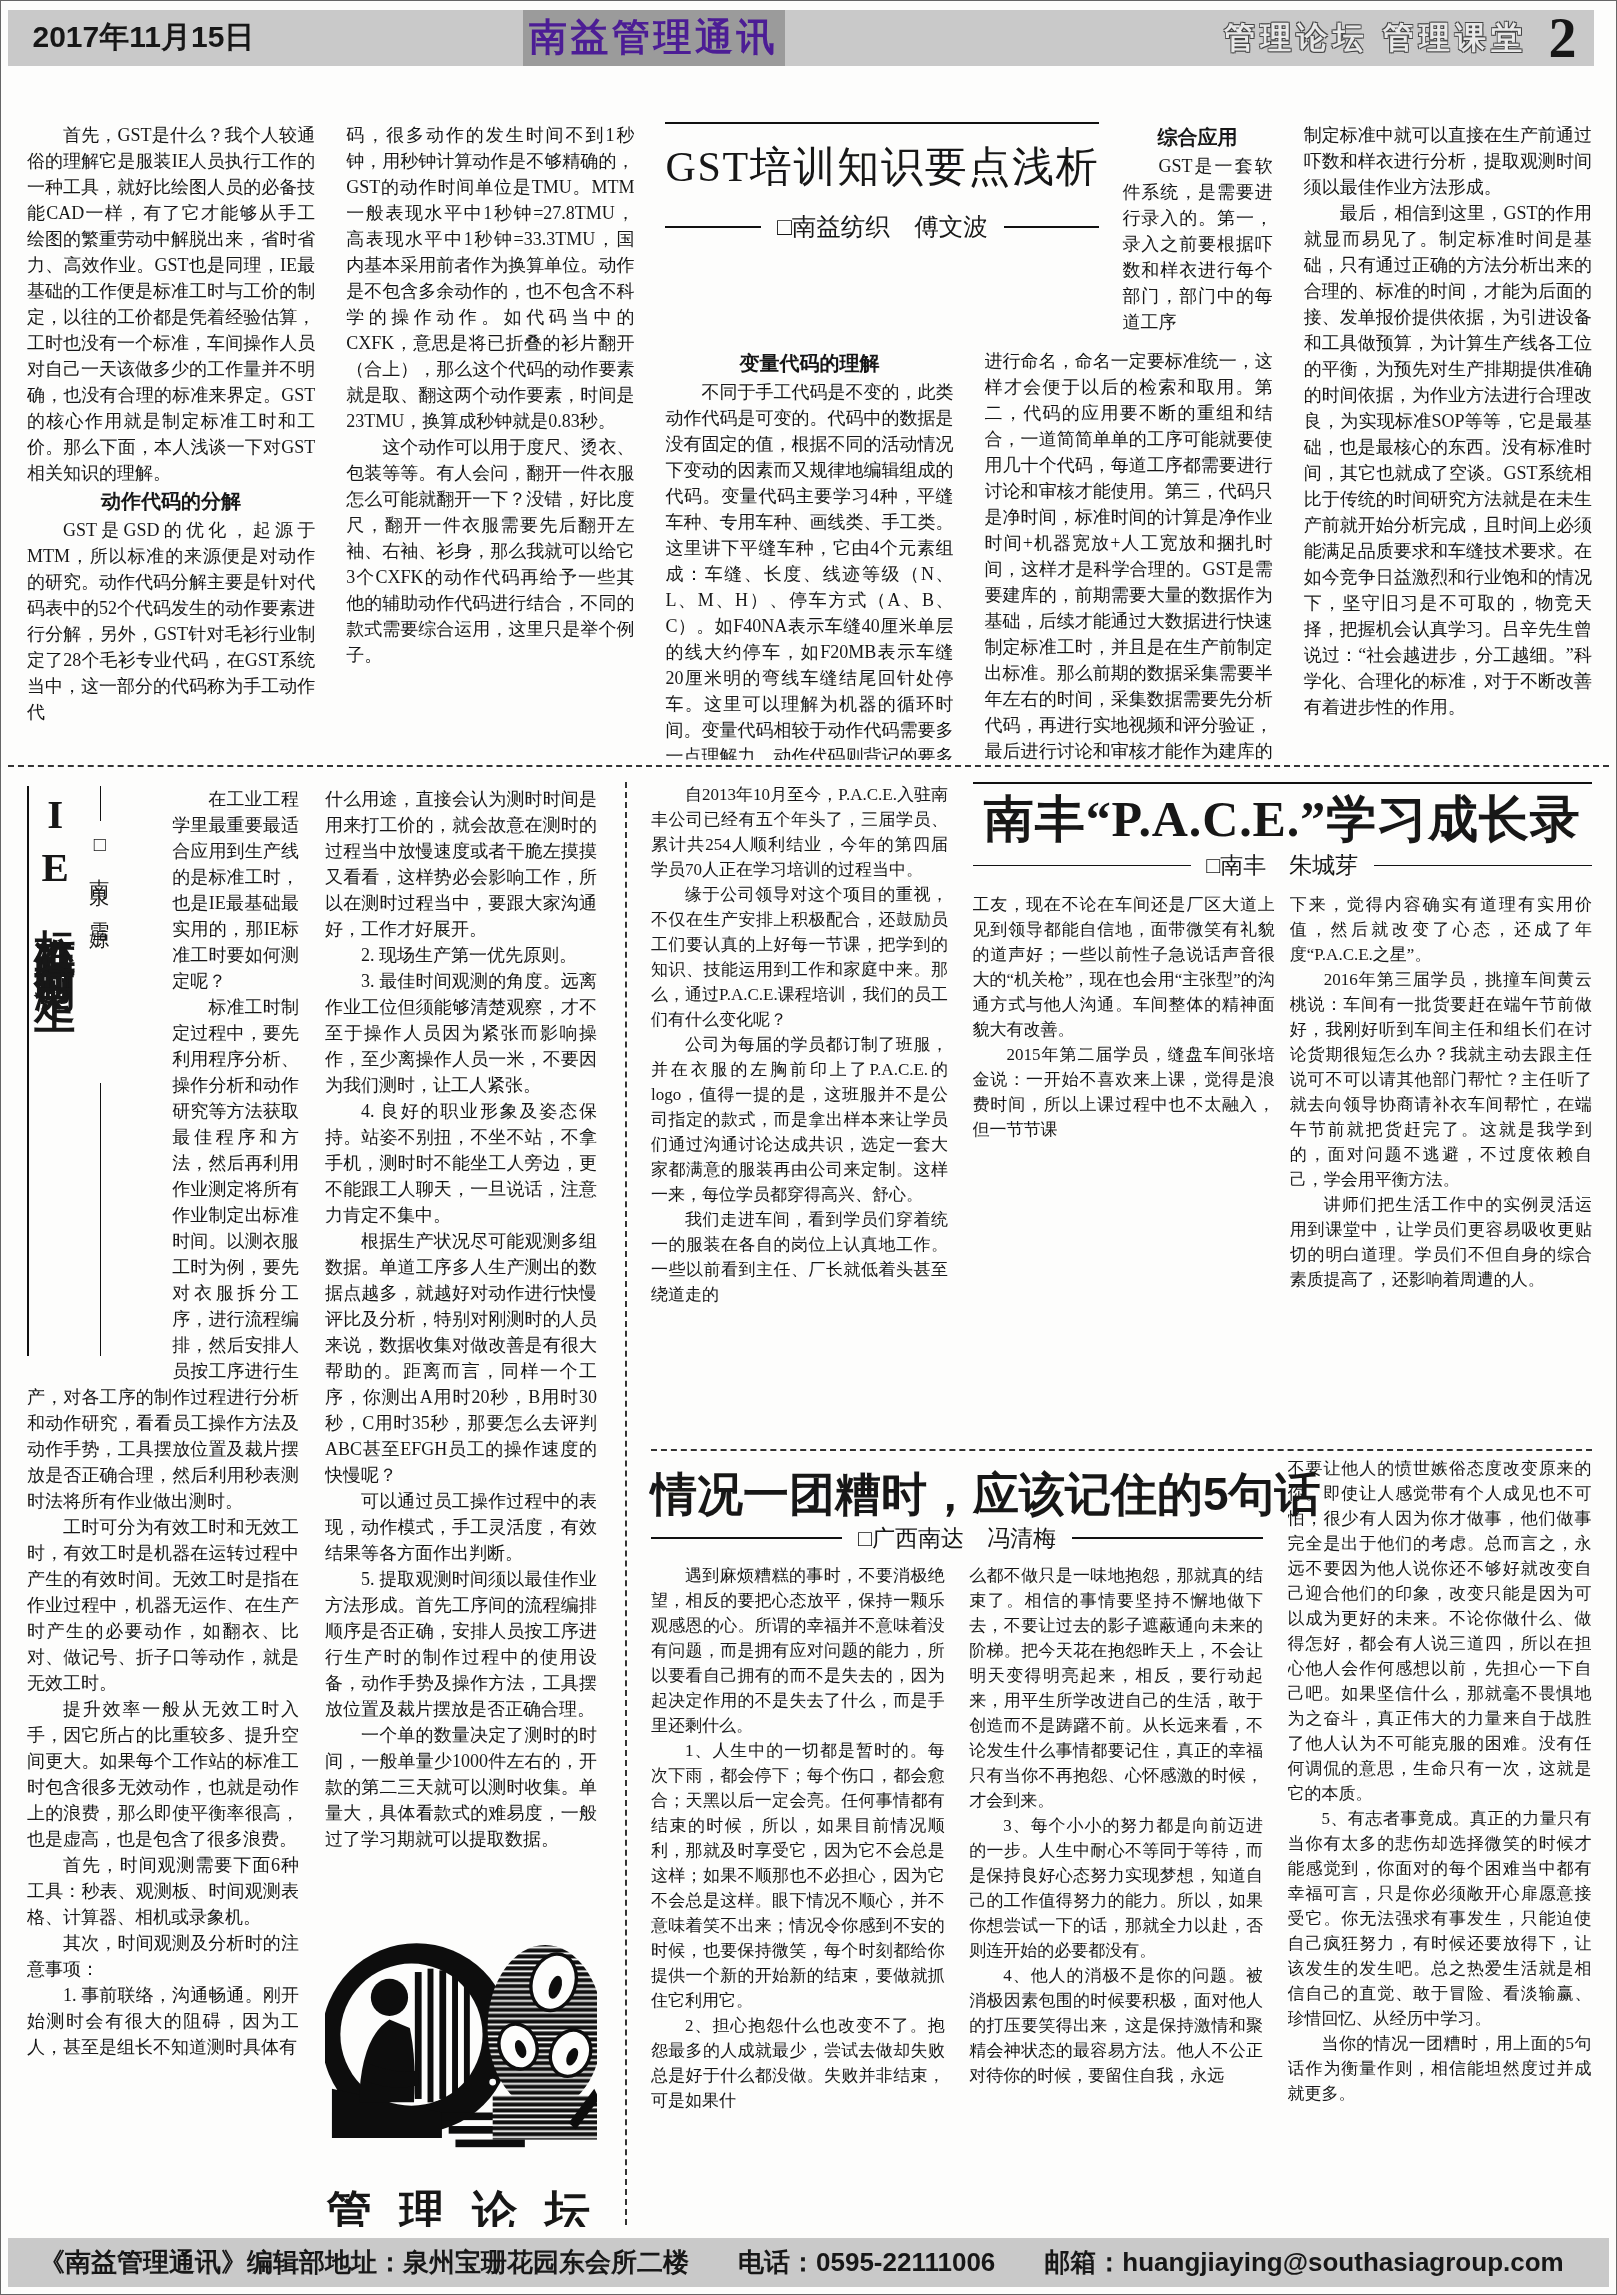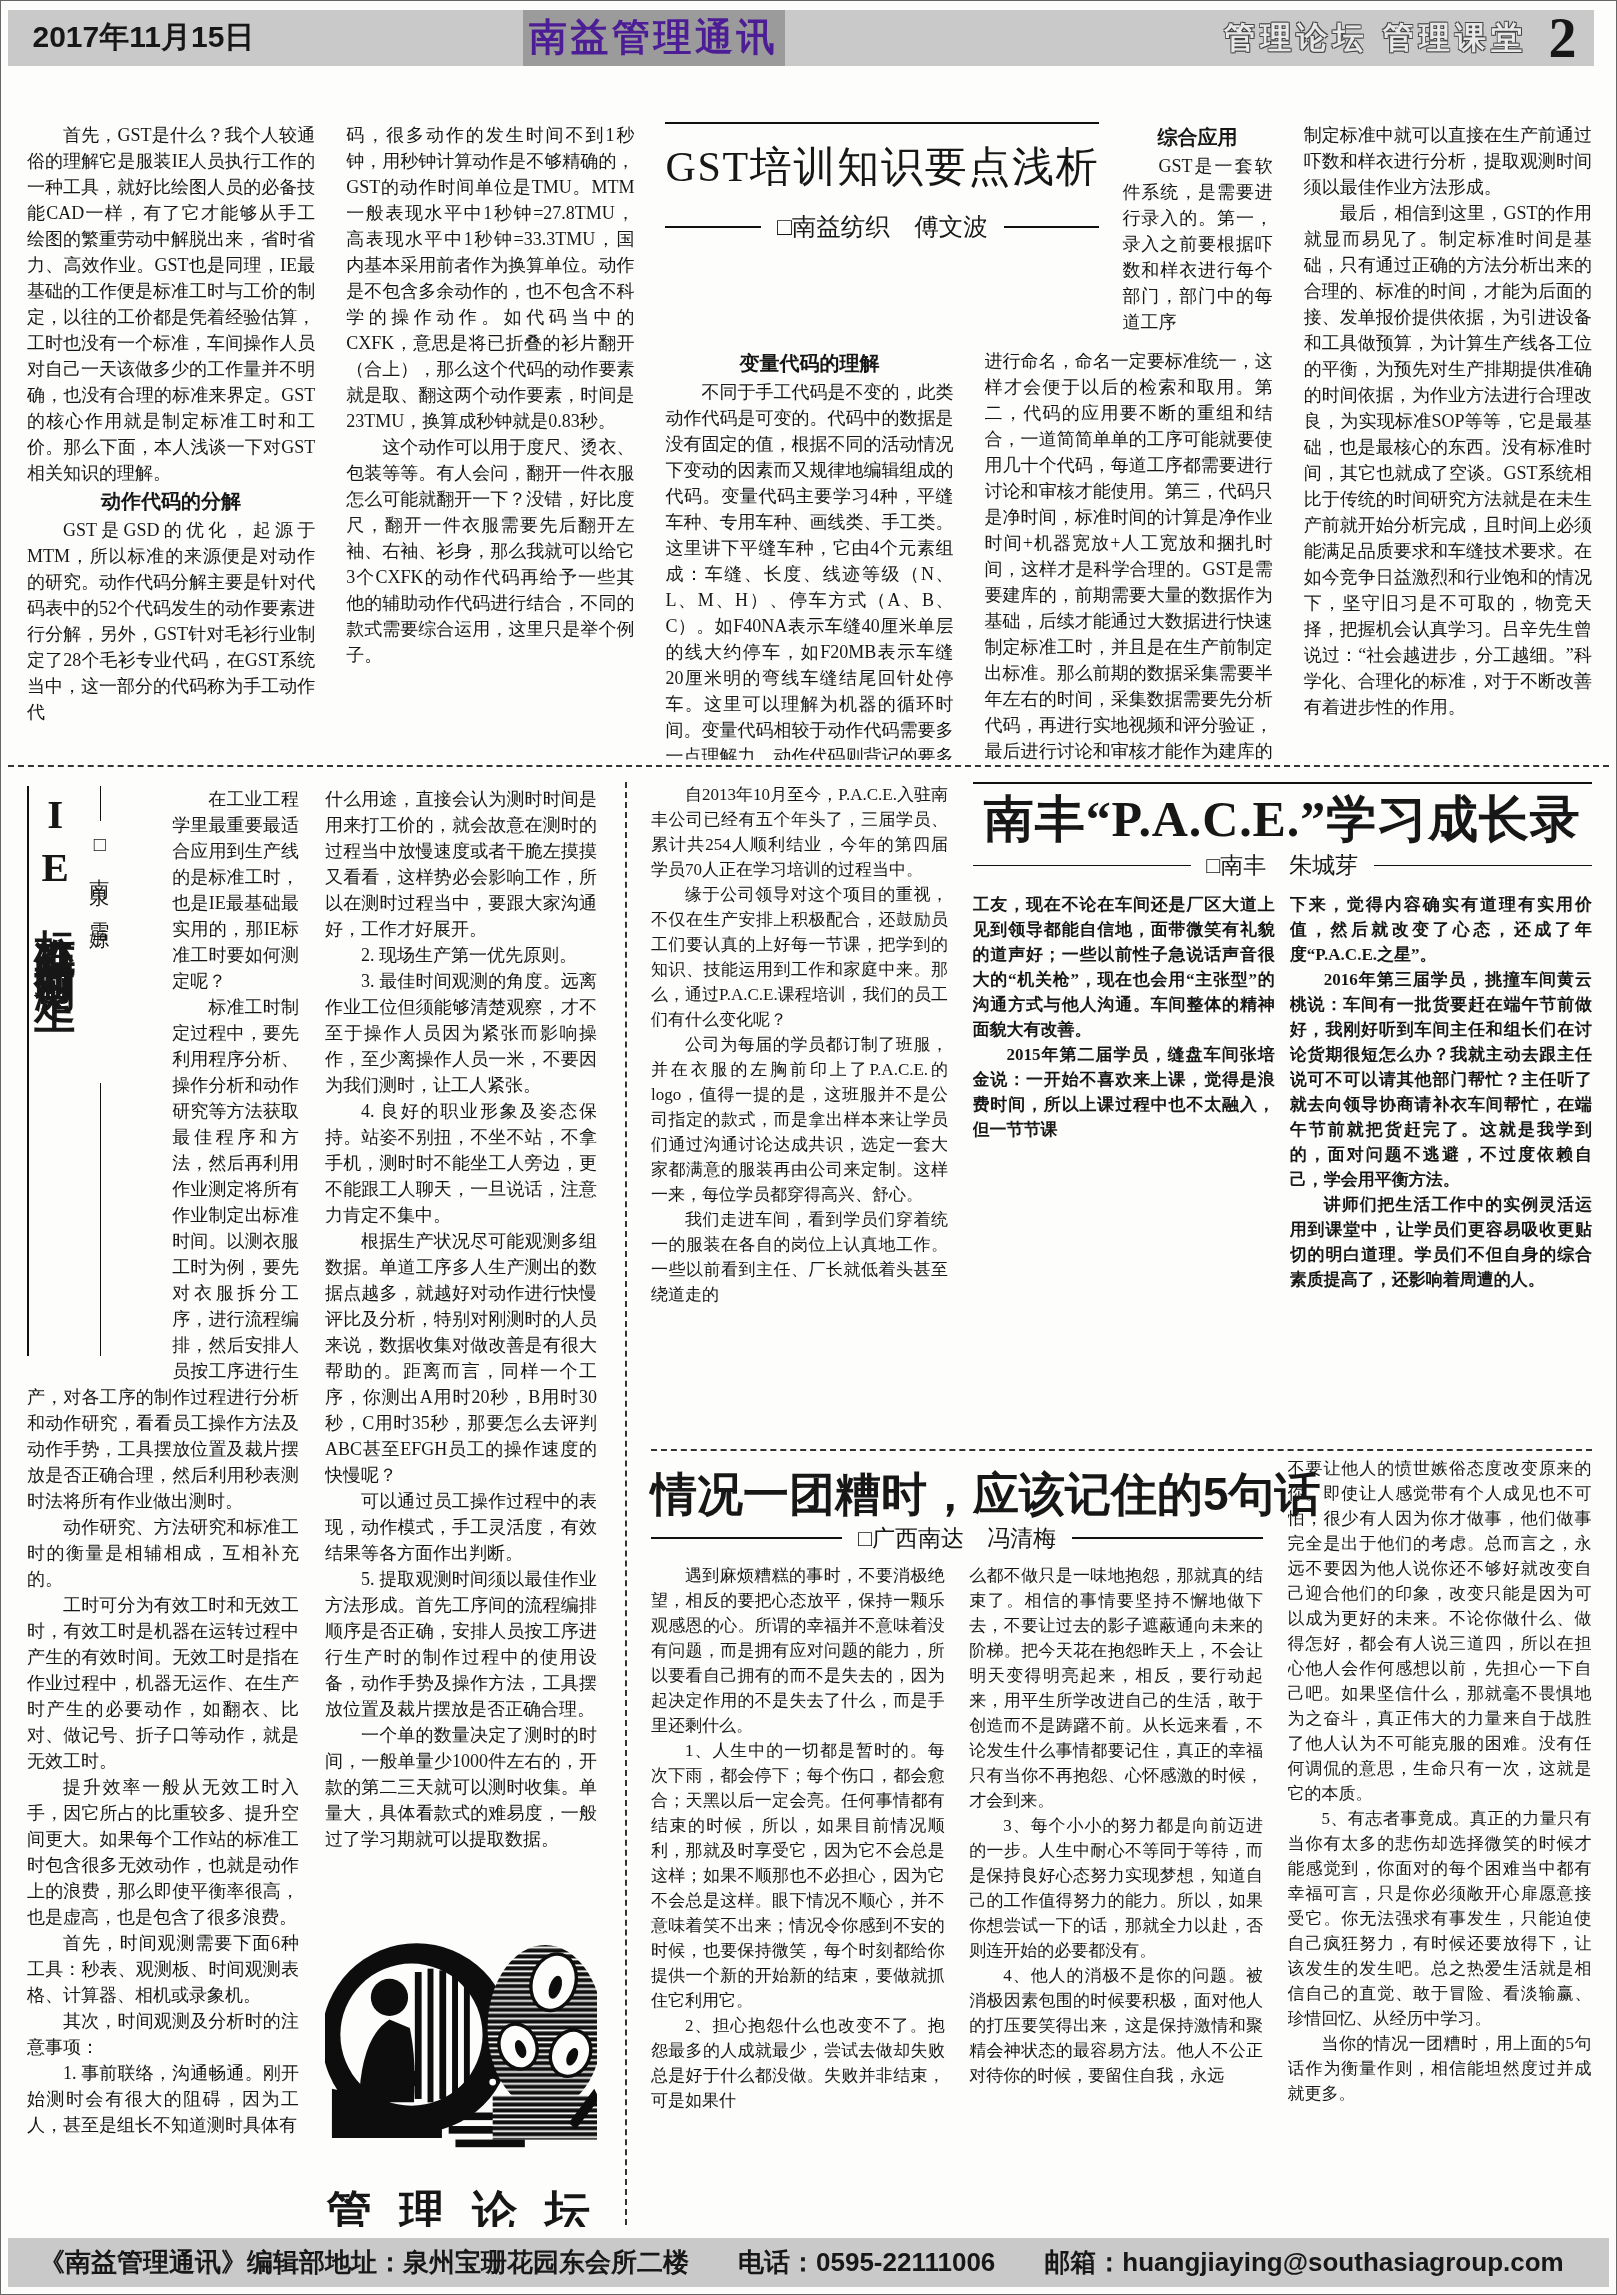--- a/index.html
+++ b/index.html
@@ -68,21 +68,21 @@
                  font-size:45px;display:flex;justify-content:space-between;padding:3.5px 12.2px 0 12.2px;}
   
   .rightregion{position:absolute;left:624px;top:0;width:941px;height:100%;}
   .pace{height:663px;display:flex;gap:24.5px;font-size:17px;line-height:25px;}
   .pace-c1{width:297px;height:100%;}
   .pace-right{flex:1;display:flex;flex-direction:column;}
   .pace-titleblock{border-top:2.6px solid #111;padding-top:23px;}
   .pace-title{font-size:50px;font-weight:bold;text-align:center;letter-spacing:0.9px;
               margin:0 0 21px 0;white-space:nowrap;}
   .pace-byline{font-size:23px;margin-bottom:14px;}
-  .pace-cols{flex:1;display:flex;gap:15px;overflow:hidden;font-weight:bold;}
+  .pace-cols{flex:1;display:flex;gap:15px;overflow:hidden;}
   .pace-cols .colbox{flex:1;height:100%;}
   .hdash2{border-top:2.6px dashed #333;margin:3.5px 0 5.2px 0;}
   
   .five{height:764px;display:flex;gap:24.5px;font-size:17px;line-height:25px;}
   .five-left{width:612px;display:flex;flex-direction:column;}
   .five-titleblock{padding-top:26px;}
   .five-title{font-family:"Liberation Sans","DejaVu Sans",sans-serif;
               font-size:46px;font-weight:900;text-align:center;margin:0 0 19px 0;white-space:nowrap;}
   .five-byline{font-size:23px;margin-bottom:12.2px;}
   .five-cols{flex:1;display:flex;gap:24.5px;overflow:hidden;}
@@ -168,21 +168,20 @@
       <div class="ie-col colbox">
         <div class="ie-titlebox">
           <div class="ie-vtitle">IE标准工时如何测定（上）</div>
           <div class="ie-vauthor">
             <span class="vtext">□南泉　雪嫄</span>
           </div>
         </div>
         <div>
             <p class="para">在工业工程学里最重要最适合应用到生产线的是标准工时，也是IE最基础最实用的，那IE标准工时要如何测定呢？</p>
             <p class="para">标准工时制定过程中，要先利用程序分析、操作分析和动作研究等方法获取最佳程序和方法，然后再利用作业测定将所有作业制定出标准时间。以测衣服工时为例，要先对衣服拆分工序，进行流程编排，然后安排人员按工序进行生产，对各工序的制作过程进行分析和动作研究，看看员工操作方法及动作手势，工具摆放位置及裁片摆放是否正确合理，然后利用秒表测时法将所有作业做出测时。</p>
-            <p class="para">动作研究、方法研究和标准工时的衡量是相辅相成，互相补充的。</p>
             <p class="para">工时可分为有效工时和无效工时，有效工时是机器在运转过程中产生的有效时间。无效工时是指在作业过程中，机器无运作、在生产时产生的必要动作，如翻衣、比对、做记号、折子口等动作，就是无效工时。</p>
             <p class="para">提升效率一般从无效工时入手，因它所占的比重较多、提升空间更大。如果每个工作站的标准工时包含很多无效动作，也就是动作上的浪费，那么即使平衡率很高，也是虚高，也是包含了很多浪费。</p>
             <p class="para">首先，时间观测需要下面6种工具：秒表、观测板、时间观测表格、计算器、相机或录象机。</p>
             <p class="para">其次，时间观测及分析时的注意事项：</p>
             <p class="para">1. 事前联络，沟通畅通。刚开始测时会有很大的阻碍，因为工人，甚至是组长不知道测时具体有</p>
           </div>
       </div>
       <div class="ie-col colbox ie-col2 cont">
         <div>
             <p class="para">什么用途，直接会认为测时时间是用来打工价的，就会故意在测时的过程当中放慢速度或者干脆左摸摸又看看，这样势必会影响工作，所以在测时过程当中，要跟大家沟通好，工作才好展开。</p>

